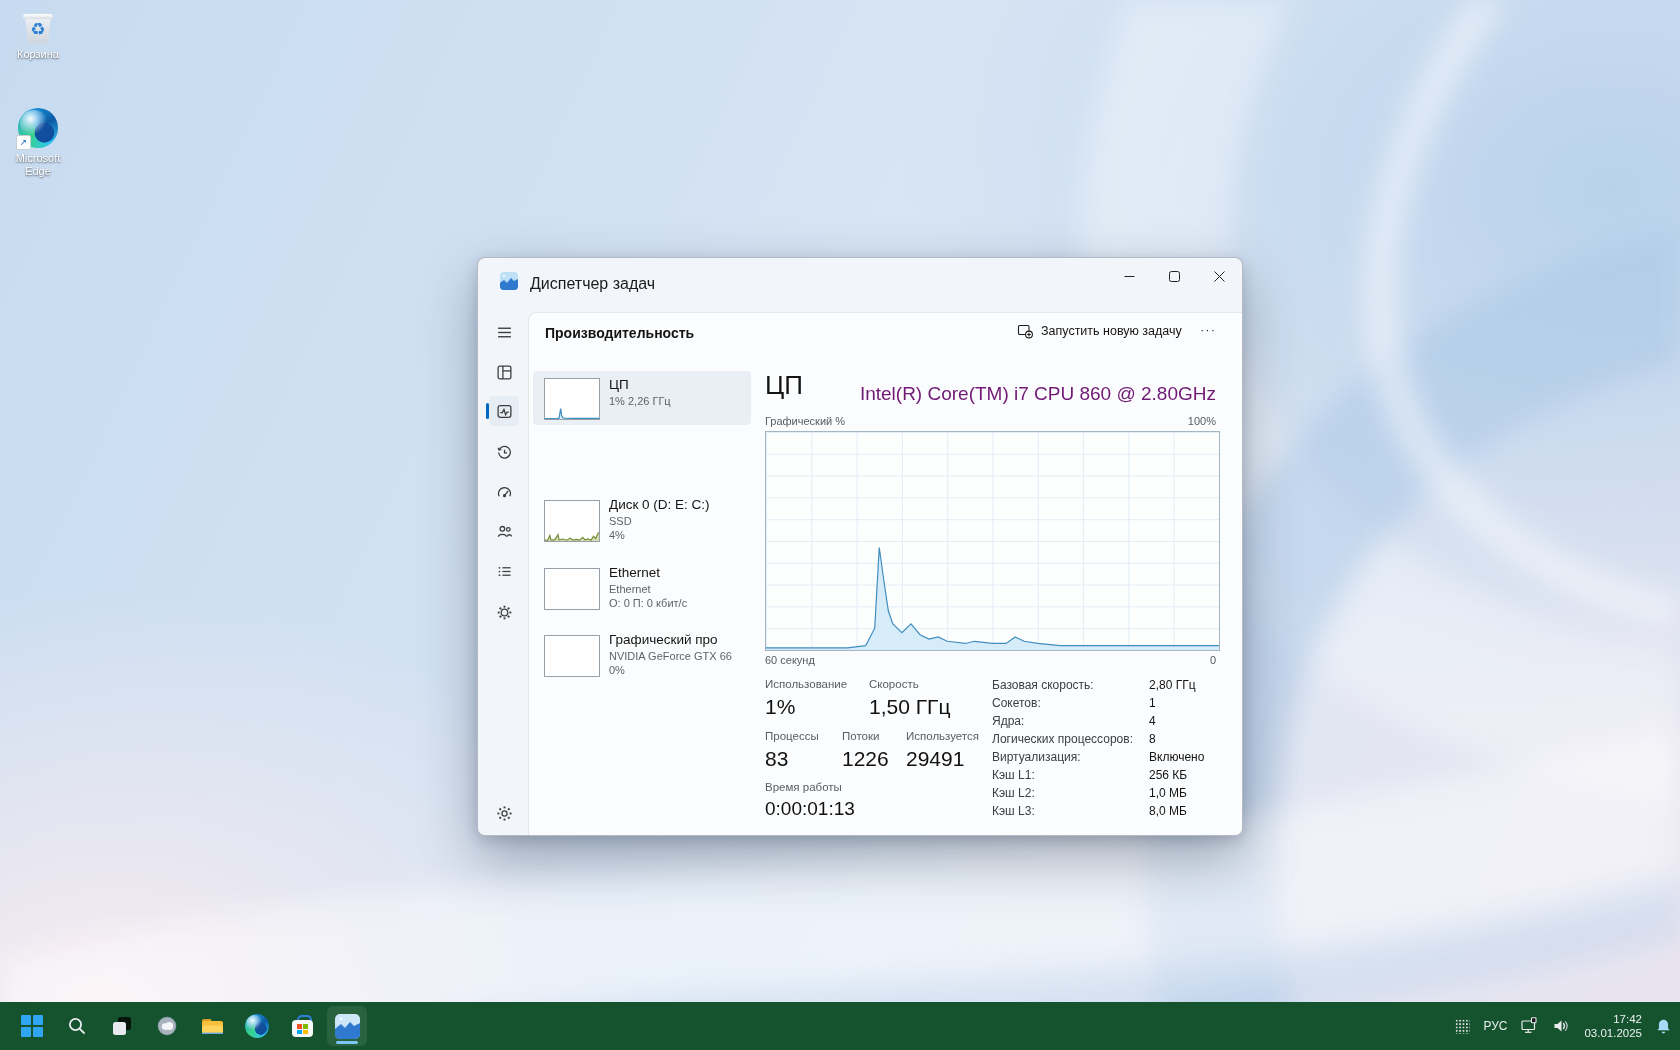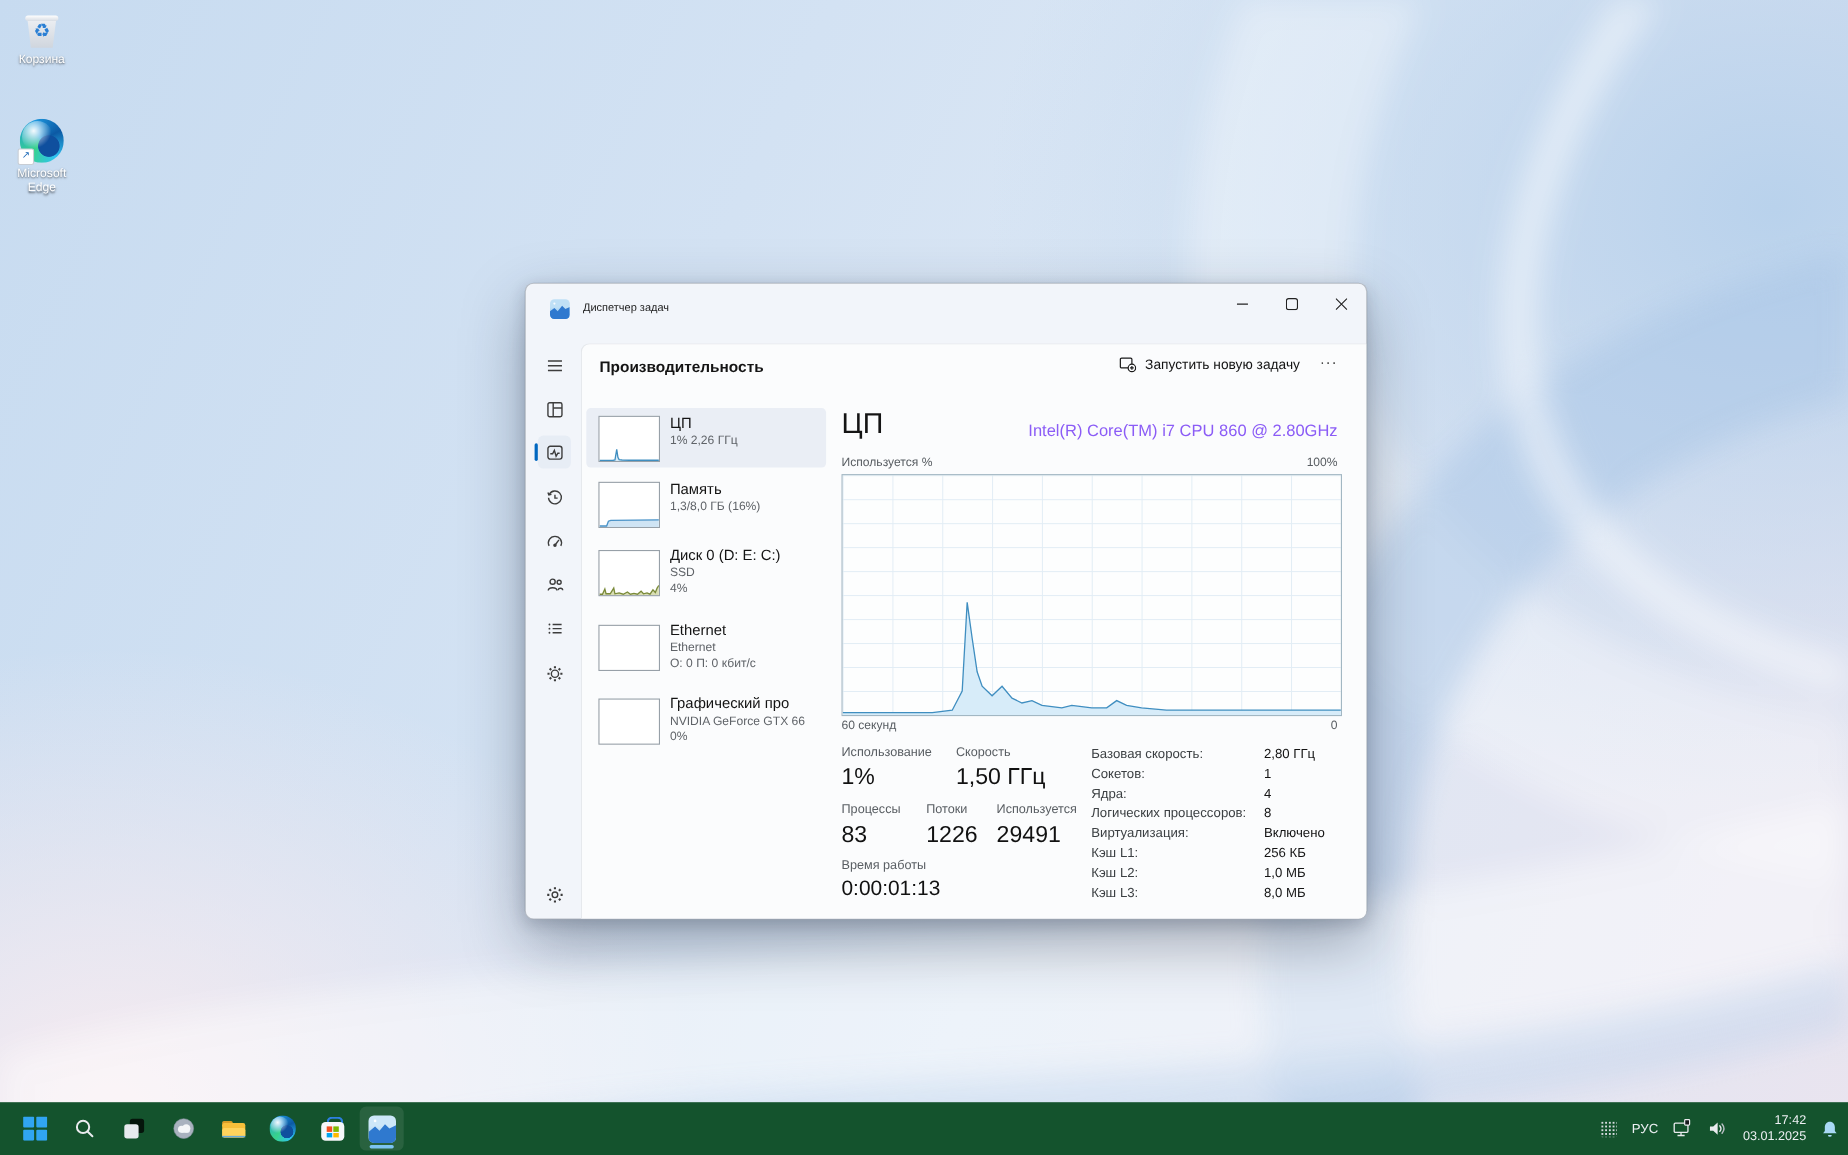--- a/index.html
+++ b/index.html
@@ -25,21 +25,21 @@
       conic-gradient(from 140deg at 50% 50%, #2fc3f2, #38d389 22%, #1e9ae0 55%, #0c59a4 78%, #2fc3f2);}
   .edge-ball::after{content:"";position:absolute;left:6%;top:4%;width:70%;height:70%;border-radius:50%;
     background:radial-gradient(circle at 38% 32%, rgba(255,255,255,.95), rgba(255,255,255,0) 62%);}
   .shortcut{position:absolute;left:-2px;bottom:-2px;width:13px;height:13px;background:#fff;border-radius:2px;
     border:1px solid #c8cdd4;font-size:9px;line-height:12px;color:#1766b6;font-family:"DejaVu Sans",sans-serif;}
   
   .tm-window{position:absolute;left:477px;top:257px;width:764px;height:577px;background:#f2f5fa;
     border-radius:8px;border:1px solid rgba(70,80,95,.35);
     box-shadow:0 22px 55px rgba(30,40,60,.35),0 4px 14px rgba(30,40,60,.18);}
   .titlebar{position:absolute;left:0;top:0;right:0;height:54px;}
-  .tb-title{position:absolute;left:52px;top:17px;font-size:10px;color:#1b1b1b;}
+  .tb-title{position:absolute;left:52px;top:17px;font-size:16px;color:#1b1b1b;}
   .appicon{position:absolute;left:22px;top:14px;width:18px;height:18px;border-radius:4px;overflow:hidden;
     background:linear-gradient(180deg,#bfe0f6 0%,#bfe0f6 40%,#7db9ea 100%);}
   .appicon svg{position:absolute;inset:0;}
   .winbtn{position:absolute;top:0;width:45px;height:36px;display:flex;align-items:center;justify-content:center;border-radius:4px;}
   
   .rail-item{position:absolute;left:11px;width:30px;height:30px;border-radius:5px;display:flex;align-items:center;justify-content:center;}
   .rail-item.sel{background:#e7edf5;}
   .rail-pill{position:absolute;left:8px;width:3px;height:16px;border-radius:2px;}
   
   .card{position:absolute;left:50px;top:54px;right:0;bottom:0;background:#fbfcfd;
@@ -50,21 +50,21 @@
   
   .perf-item{position:absolute;left:55px;width:218px;border-radius:4px;}
   .perf-item.sel{background:#eaeef5;}
   .thumb{position:absolute;left:11px;top:7px;width:54px;height:40px;background:#fff;border:1px solid #97a0a8;}
   .thumb svg{position:absolute;inset:0;width:100%;height:100%;}
   .pi-name{position:absolute;left:76px;top:6px;font-size:13.5px;color:#141414;white-space:nowrap;overflow:hidden;max-width:138px;}
   .pi-sub1{position:absolute;left:76px;top:24px;font-size:11px;color:#5f6368;white-space:nowrap;overflow:hidden;max-width:138px;}
   .pi-sub2{position:absolute;left:76px;top:38px;font-size:11px;color:#5f6368;white-space:nowrap;}
   
   .cpu-title{position:absolute;left:287px;top:112px;font-size:26px;color:#141414;}
-  .cpu-sub{position:absolute;right:26px;top:125px;font-size:15px;color:#8b5cf6;}
+  .cpu-sub{position:absolute;right:26px;top:125px;font-size:19px;color:#701a75;}
   .ax{position:absolute;font-size:11px;color:#575c61;}
   .bigchart{position:absolute;left:287px;top:173px;width:453px;height:218px;background:#fdfefe;border:1px solid #a2b7c3;
     background-image:linear-gradient(to right,#e2edf5 1px,transparent 1px),linear-gradient(to bottom,#e2edf5 1px,transparent 1px);
     background-size:calc(100%/10) 100%,100% calc(100%/10);}
   .bigchart svg{position:absolute;inset:0;width:100%;height:100%;}
   .stat-l{position:absolute;font-size:11.5px;color:#595e63;}
   .stat-v{position:absolute;font-size:21px;color:#111;}
   .det-l{position:absolute;left:514px;font-size:12px;color:#3c4043;}
   .det-v{position:absolute;left:671px;font-size:12px;color:#141414;}
   
@@ -244,30 +244,20 @@
   <div class="perf-item sel" style="top:113px;height:54px;">
     <div class="thumb">
         <svg viewBox="0 0 100 100" preserveAspectRatio="none">
           <polygon points="0,100 0,99 22,99 26,98 29,74 31,92 33,97 38,98 50,98.5 100,98.5 100,100" fill="#d7ecf9"></polygon>
           <polyline points="0,99 22,99 26,98 29,74 31,92 33,97 38,98 50,98.5 100,98.5" fill="none" stroke="#3f8ec0" stroke-width="1.2" vector-effect="non-scaling-stroke"></polyline>
         </svg>
       </div>
     <div class="pi-name">ЦП</div>
     <div class="pi-sub1">1% 2,26 ГГц</div>
   </div>
-  <div class="perf-item" style="top:173px;height:54px;">
-    <div class="thumb">
-        <svg viewBox="0 0 100 100" preserveAspectRatio="none">
-          <polygon points="0,100 0,98 12,98 15,87 19,85 100,84 100,100" fill="#cfe4f4"></polygon>
-          <polyline points="0,98 12,98 15,87 19,85 100,84" fill="none" stroke="#4a93c8" stroke-width="1.2" vector-effect="non-scaling-stroke"></polyline>
-        </svg>
-      </div>
-    <div class="pi-name">Память</div>
-    <div class="pi-sub1">1,3/8,0 ГБ (16%)</div>
-  </div>
   <div class="perf-item" style="top:233px;height:64px;">
     <div class="thumb" style="top:9px;">
         <svg viewBox="0 0 100 100" preserveAspectRatio="none">
           <polygon points="0,100 0,98 5,98 9,86 11,97 18,97 24,84 26,97 33,95 40,98 47,93 52,98 58,96 64,98 70,91 74,97 80,95 85,98 90,88 94,94 97,84 100,78 100,100" fill="#d8ddb4"></polygon>
           <polyline points="0,98 5,98 9,86 11,97 18,97 24,84 26,97 33,95 40,98 47,93 52,98 58,96 64,98 70,91 74,97 80,95 85,98 90,88 94,94 97,84 100,78" fill="none" stroke="#7a8a3a" stroke-width="1.2" vector-effect="non-scaling-stroke"></polyline>
         </svg>
       </div>
     <div class="pi-name">Диск 0 (D: E: C:)</div>
     <div class="pi-sub1">SSD</div>
     <div class="pi-sub2">4%</div>
@@ -285,21 +275,21 @@
         <svg viewBox="0 0 100 100" preserveAspectRatio="none"></svg>
       </div>
     <div class="pi-name">Графический про</div>
     <div class="pi-sub1">NVIDIA GeForce GTX 66</div>
     <div class="pi-sub2">0%</div>
   </div>
 
   <div class="cpu-title">ЦП</div>
   <div class="cpu-sub">Intel(R) Core(TM) i7 CPU 860 @ 2.80GHz</div>
 
-  <div class="ax" style="left:287px;top:157px;">Используется %</div>
+  <div class="ax" style="left:287px;top:157px;">Графический %</div>
   <div class="ax" style="right:26px;top:157px;">100%</div>
 
   <div class="bigchart">
     <svg viewBox="0 0 100 100" preserveAspectRatio="none">
         <polygon points="0,100 0,99 18,99 22,98 24,90 25,53 26,68 27,82 28,88 30,92 32,88 34,93 36,95 38,94 40,96 44,97 46,96 50,97 53,97 55,94 57,96 60,97 65,98 70,98 75,98 80,98 85,98 90,98 95,98 100,98 100,100" fill="#d7ecf9"></polygon>
         <polyline points="0,99 18,99 22,98 24,90 25,53 26,68 27,82 28,88 30,92 32,88 34,93 36,95 38,94 40,96 44,97 46,96 50,97 53,97 55,94 57,96 60,97 65,98 70,98 75,98 80,98 85,98 90,98 95,98 100,98" fill="none" stroke="#3f8ec0" stroke-width="1.2" vector-effect="non-scaling-stroke"></polyline>
       </svg>
   </div>
 
   <div class="ax" style="left:287px;top:396px;">60 секунд</div>

